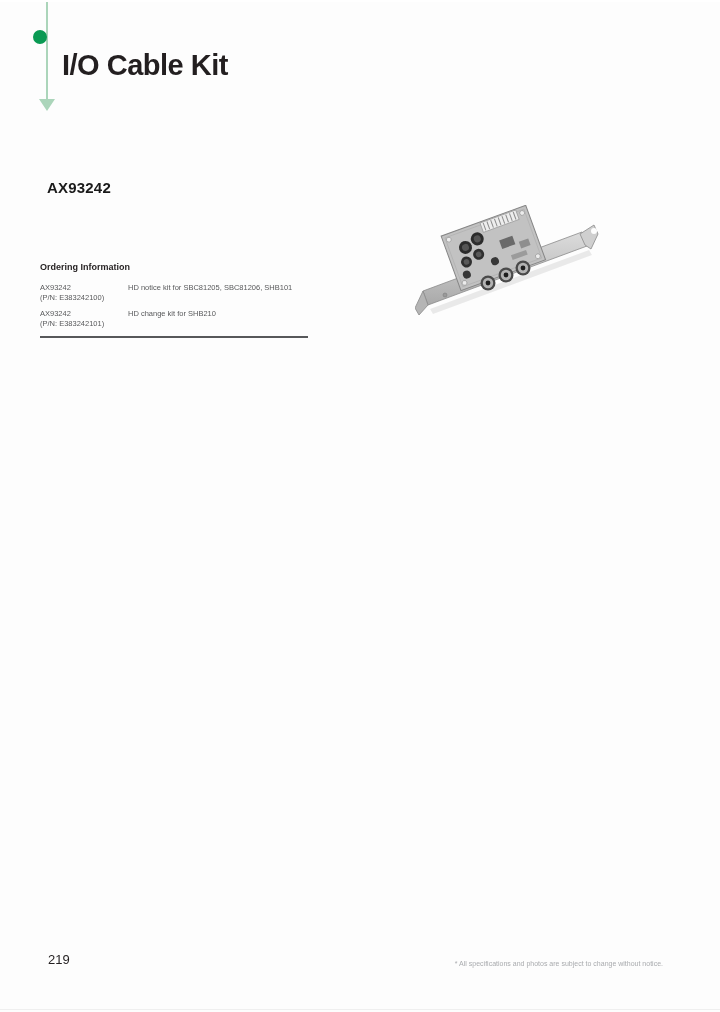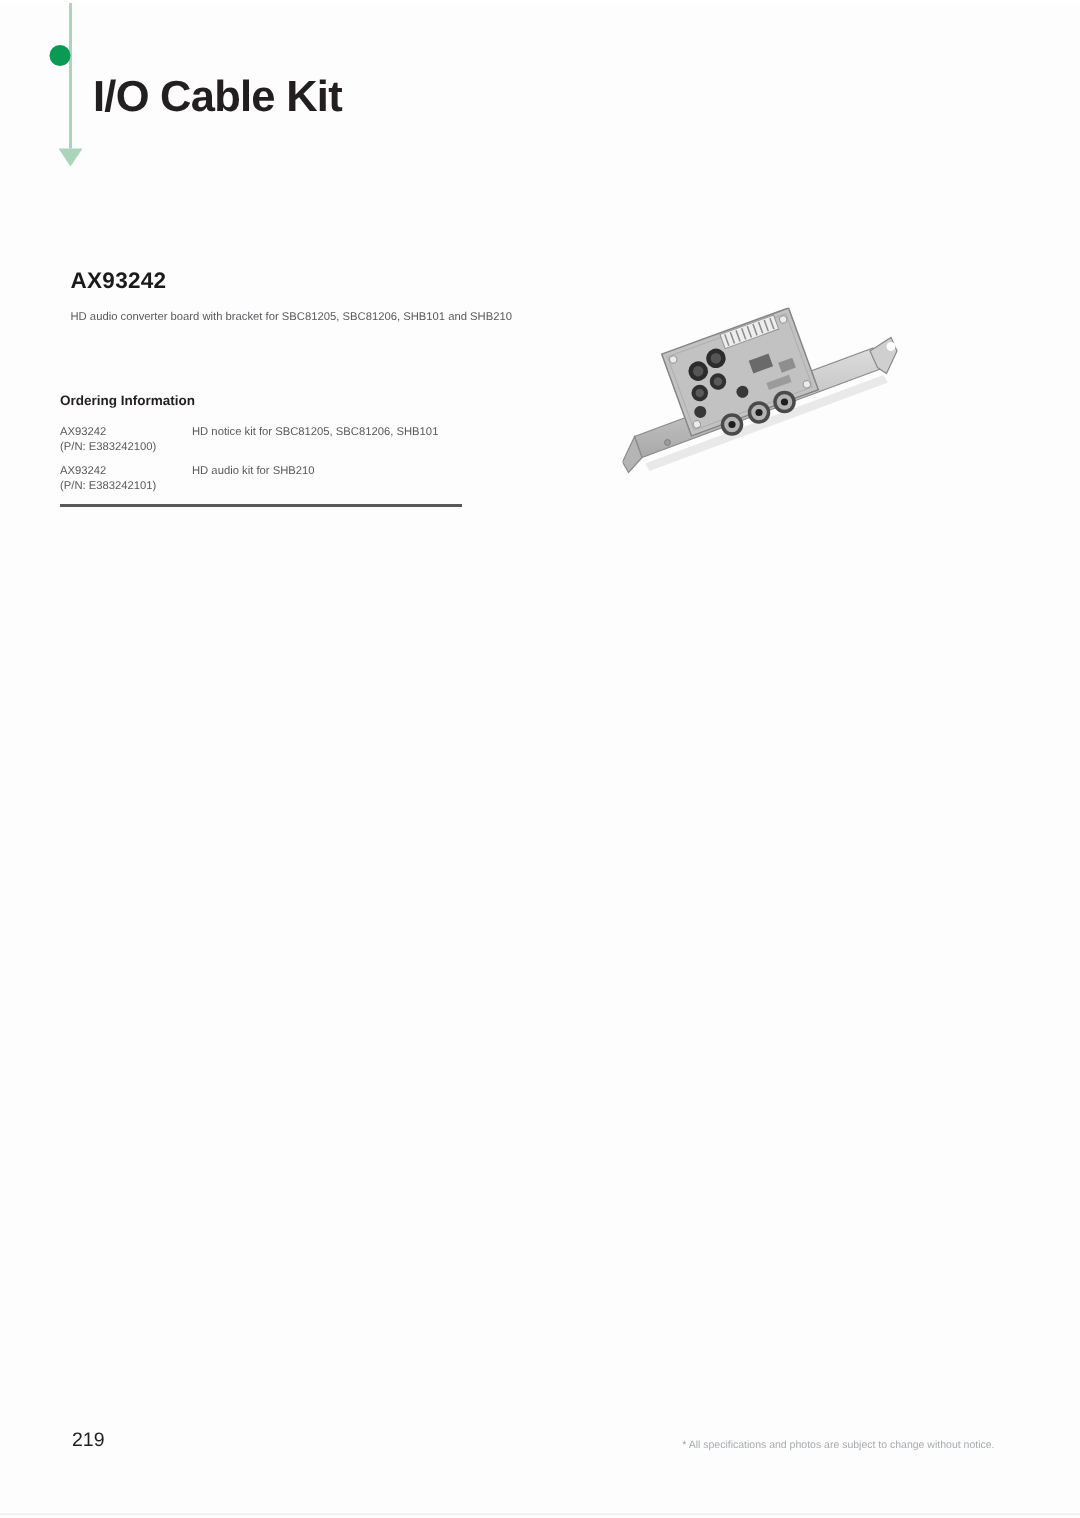--- a/index.html
+++ b/index.html
@@ -52,39 +52,38 @@
 <div class="page">
 
   <div class="v-line"></div>
   <div class="v-arrow"></div>
   <div class="donut"></div>
 
   <h1 class="page-title">I/O Cable Kit</h1>
 
   <div class="product">
     <div class="product-model">AX93242</div>
-    <div class="product-desc">HD audio converter board with bracket for SBC81205, SBC81206, SHB101 and SHB210</div>
   </div>
 
   <div class="ordering">
     <div class="ordering-heading">Ordering Information</div>
     <div class="ordering-rows">
       <div class="o-row">
         <div class="o-col1">
           <div class="o-model">AX93242</div>
           <div class="o-pn">(P/N: E383242100)</div>
         </div>
         <div class="o-desc">HD notice kit for SBC81205, SBC81206, SHB101</div>
       </div>
       <div class="o-row">
         <div class="o-col1">
           <div class="o-model">AX93242</div>
           <div class="o-pn">(P/N: E383242101)</div>
         </div>
-        <div class="o-desc">HD audio kit for SHB210</div>
+        <div class="o-desc">HD change kit for SHB210</div>
       </div>
     </div>
   </div>
 
   <div class="photo">
     <svg viewBox="0 0 185 115" xmlns="http://www.w3.org/2000/svg">
       <defs>
         <linearGradient id="metal" x1="0" y1="0" x2="0" y2="1">
           <stop offset="0" stop-color="#dcdcdc"></stop>
           <stop offset="0.5" stop-color="#c4c4c4"></stop>

